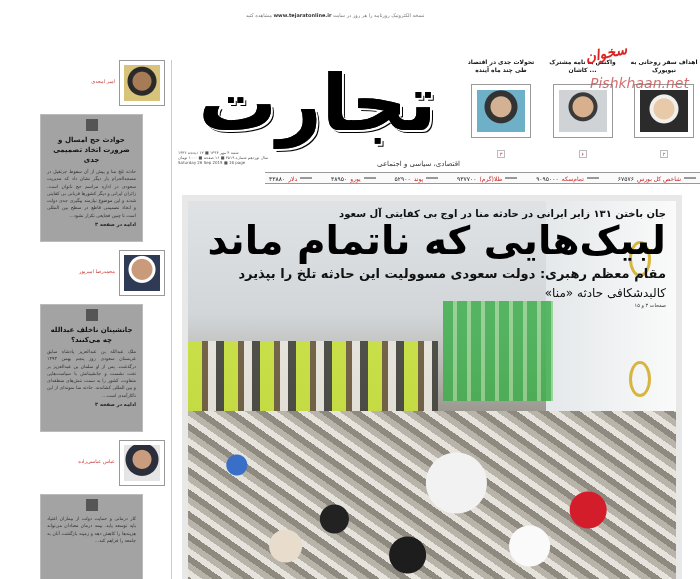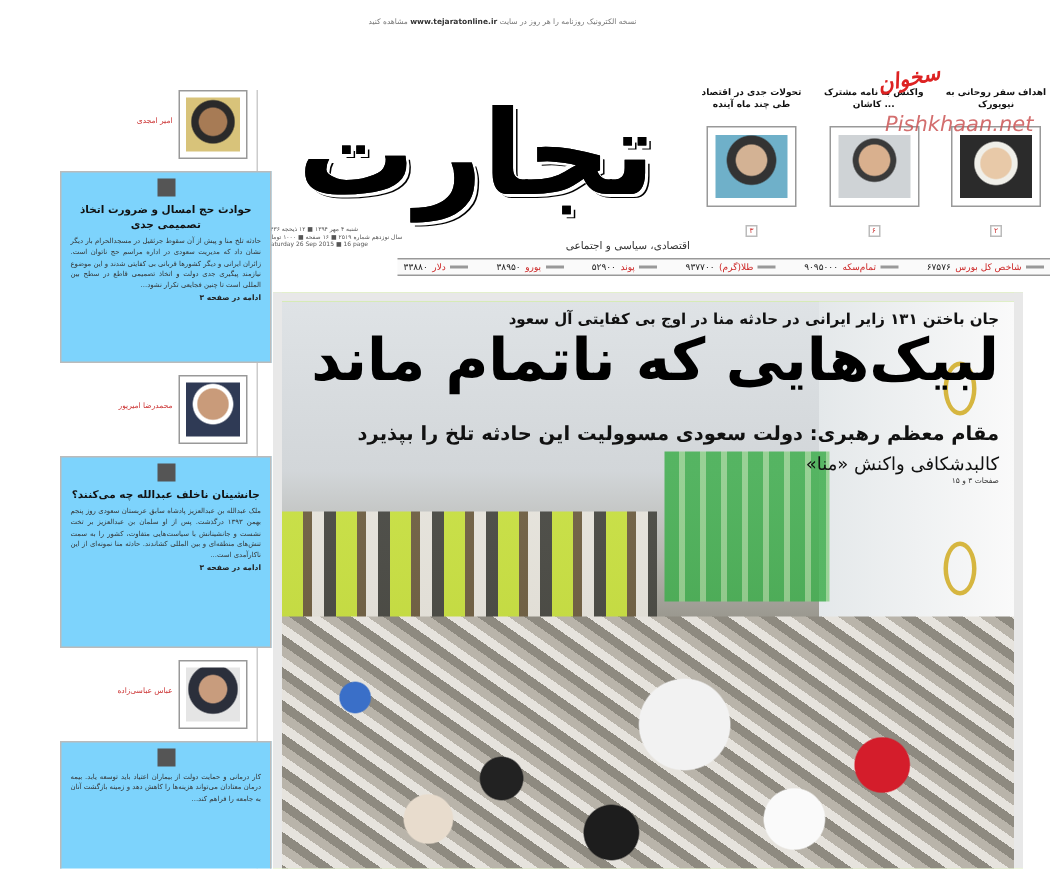--- a/index.html
+++ b/index.html
@@ -45,32 +45,32 @@
      radial-gradient(circle at 70% 75%,#fafafa 0 20px,transparent 21px),
      radial-gradient(circle at 45% 80%,#1d1d1d 0 18px,transparent 19px),
      radial-gradient(circle at 20% 75%,#e8dccd 0 16px,transparent 17px),
      repeating-linear-gradient(35deg,#b9b4aa 0 6px,#8e8a80 6px 12px,#e6e3dd 12px 18px);}
   .building{position:absolute;right:0;top:0;width:130px;height:260px;background:linear-gradient(90deg,#e4e8ea,#fafafa);}
   .arch{position:absolute;right:25px;width:22px;height:36px;border:3px solid #d6b640;border-radius:50%}
   .greenwall{position:absolute;left:255px;top:100px;width:110px;height:100px;background:repeating-linear-gradient(90deg,#3fae4d 0 10px,#8fd08a 10px 14px);opacity:.85}
   .headlines{position:absolute;left:0;top:0;width:100%;padding:6px 10px;direction:rtl;text-align:right}
   .kicker{font-size:10px;font-weight:bold;color:#111;line-height:14px}
   .headline{font-size:39px;font-weight:bold;line-height:40px;color:#000;letter-spacing:-1px}
-  .sub1{font-size:13px;font-weight:bold;line-height:18px;margin-top:20px}
+  .sub1{font-size:13px;font-weight:bold;line-height:18px;margin-top:4px}
   .sub2{font-size:7.5px;font-weight:bold;line-height:11px;margin-top:2px}
   .sub3{font-size:12px;line-height:16px;margin-top:2px}
   .pageref{font-size:5px;color:#333;margin-top:1px}
   
   .leftcol{position:absolute;left:40px;top:60px;width:125px}
   .col-item{position:relative;height:190px}
   .col-photo{position:absolute;right:0;top:0;width:46px;height:46px;border:1px solid #999;padding:4px;background:#fff}
   .col-photo .img{width:100%;height:100%}
   .col-author{position:absolute;right:50px;top:18px;font-size:5px;color:#c33;direction:rtl}
   .col-tag{position:absolute;right:86px;top:60px;font-size:5.5px;color:#c22;direction:rtl}
-  .col-box{position:absolute;left:0;top:54px;width:141px;height:128px;border:1px solid #bbb;padding:4px 6px;direction:rtl;text-align:right;background:#7dd3fc}
+  .col-box{position:absolute;left:0;top:54px;width:103px;height:128px;border:1px solid #bbb;padding:4px 6px;direction:rtl;text-align:right;background:#a3a3a3}
   .col-square{width:12px;height:12px;background:#555;margin:0 auto 4px}
   .col-title{font-size:7px;font-weight:bold;line-height:10px;text-align:center;margin-bottom:3px}
   .col-body{font-size:4.6px;line-height:7.3px;color:#333;text-align:justify}
   .col-more{font-size:5px;font-weight:bold;color:#222;margin-top:2px}
   .rule{position:absolute;left:171px;top:60px;width:1px;height:519px;background:#ccc}
 </style>
 </head>
 <body>
 
 <div class="topline">
@@ -157,21 +157,21 @@
       <div class="arch" style="top:160px"></div>
     </div>
     <div class="greenwall"></div>
     <div class="crowd"></div>
     <div class="debris"></div>
   </div>
   <div class="headlines">
     <div class="kicker">جان باختن ۱۳۱ زایر ایرانی در حادثه منا در اوج بی کفایتی آل سعود</div>
     <div class="headline">لبیک‌هایی که ناتمام ماند</div>
     <div class="sub1">مقام معظم رهبری: دولت سعودی مسوولیت این حادثه تلخ را بپذیرد</div>
-    <div class="sub3">کالبدشکافی واکنش «منا»</div>
+    <div class="sub3">کالبدشکافی حادثه «منا»</div>
     <div class="pageref">صفحات ۳ و ۱۵</div>
   </div>
 </div>
 
 <div class="leftcol">
   <div class="col-item">
     <div class="col-photo">
         <div class="img" style="background:radial-gradient(circle at 50% 45%,#a77b55 0 9px,#2a2a2a 10px 14px,#d8c37a 15px)"></div>
       </div>
     <div class="col-author">امیر امجدی</div>

